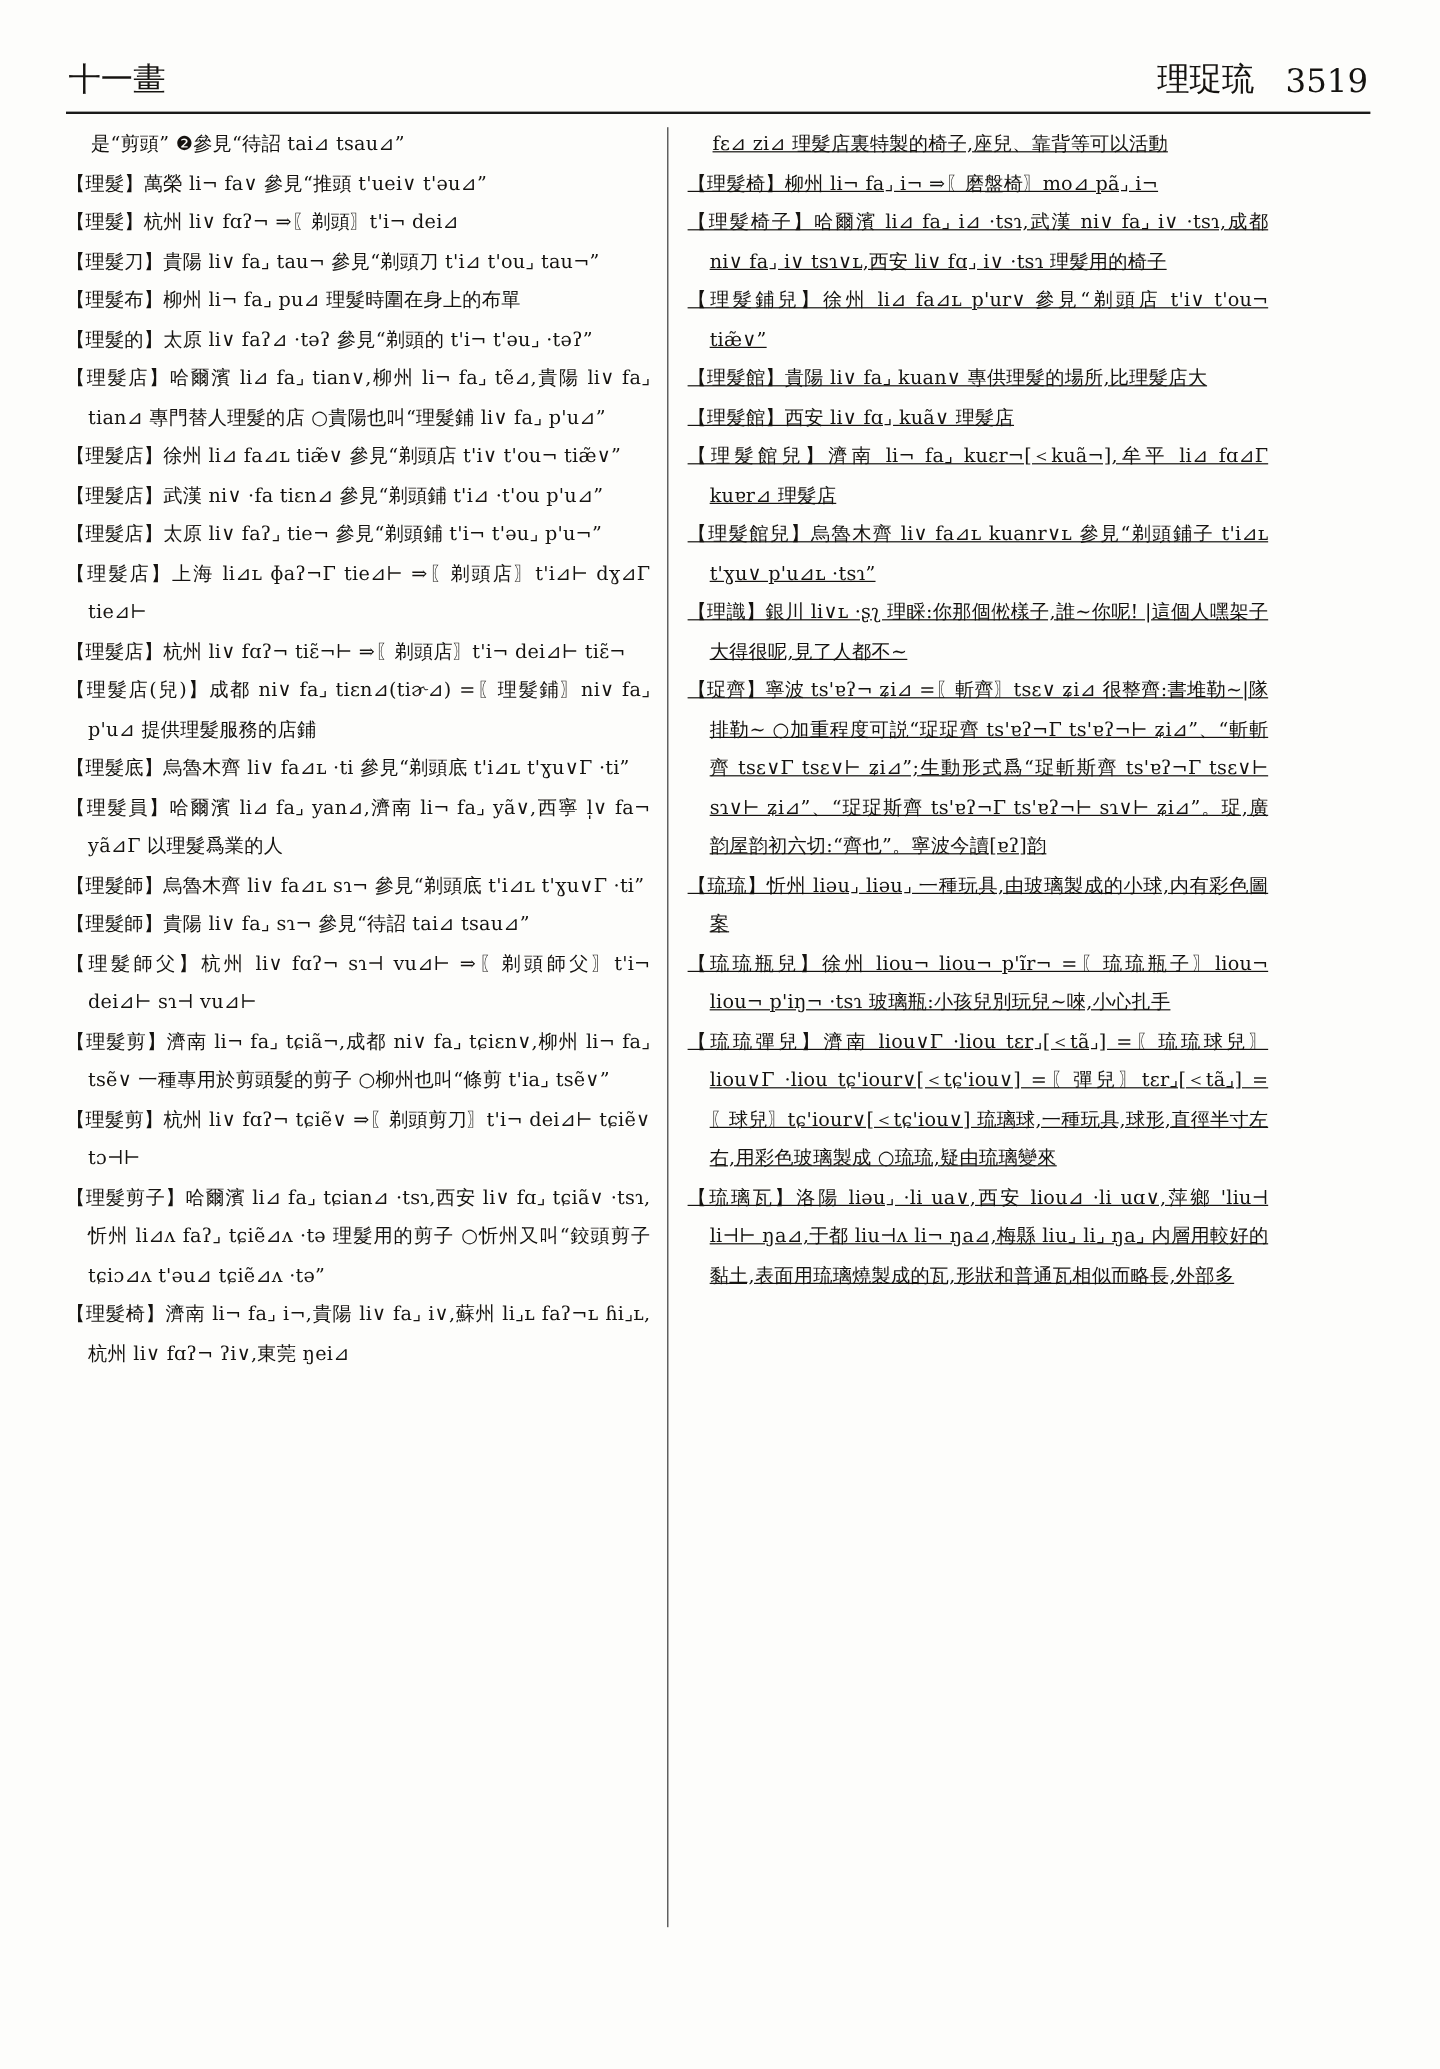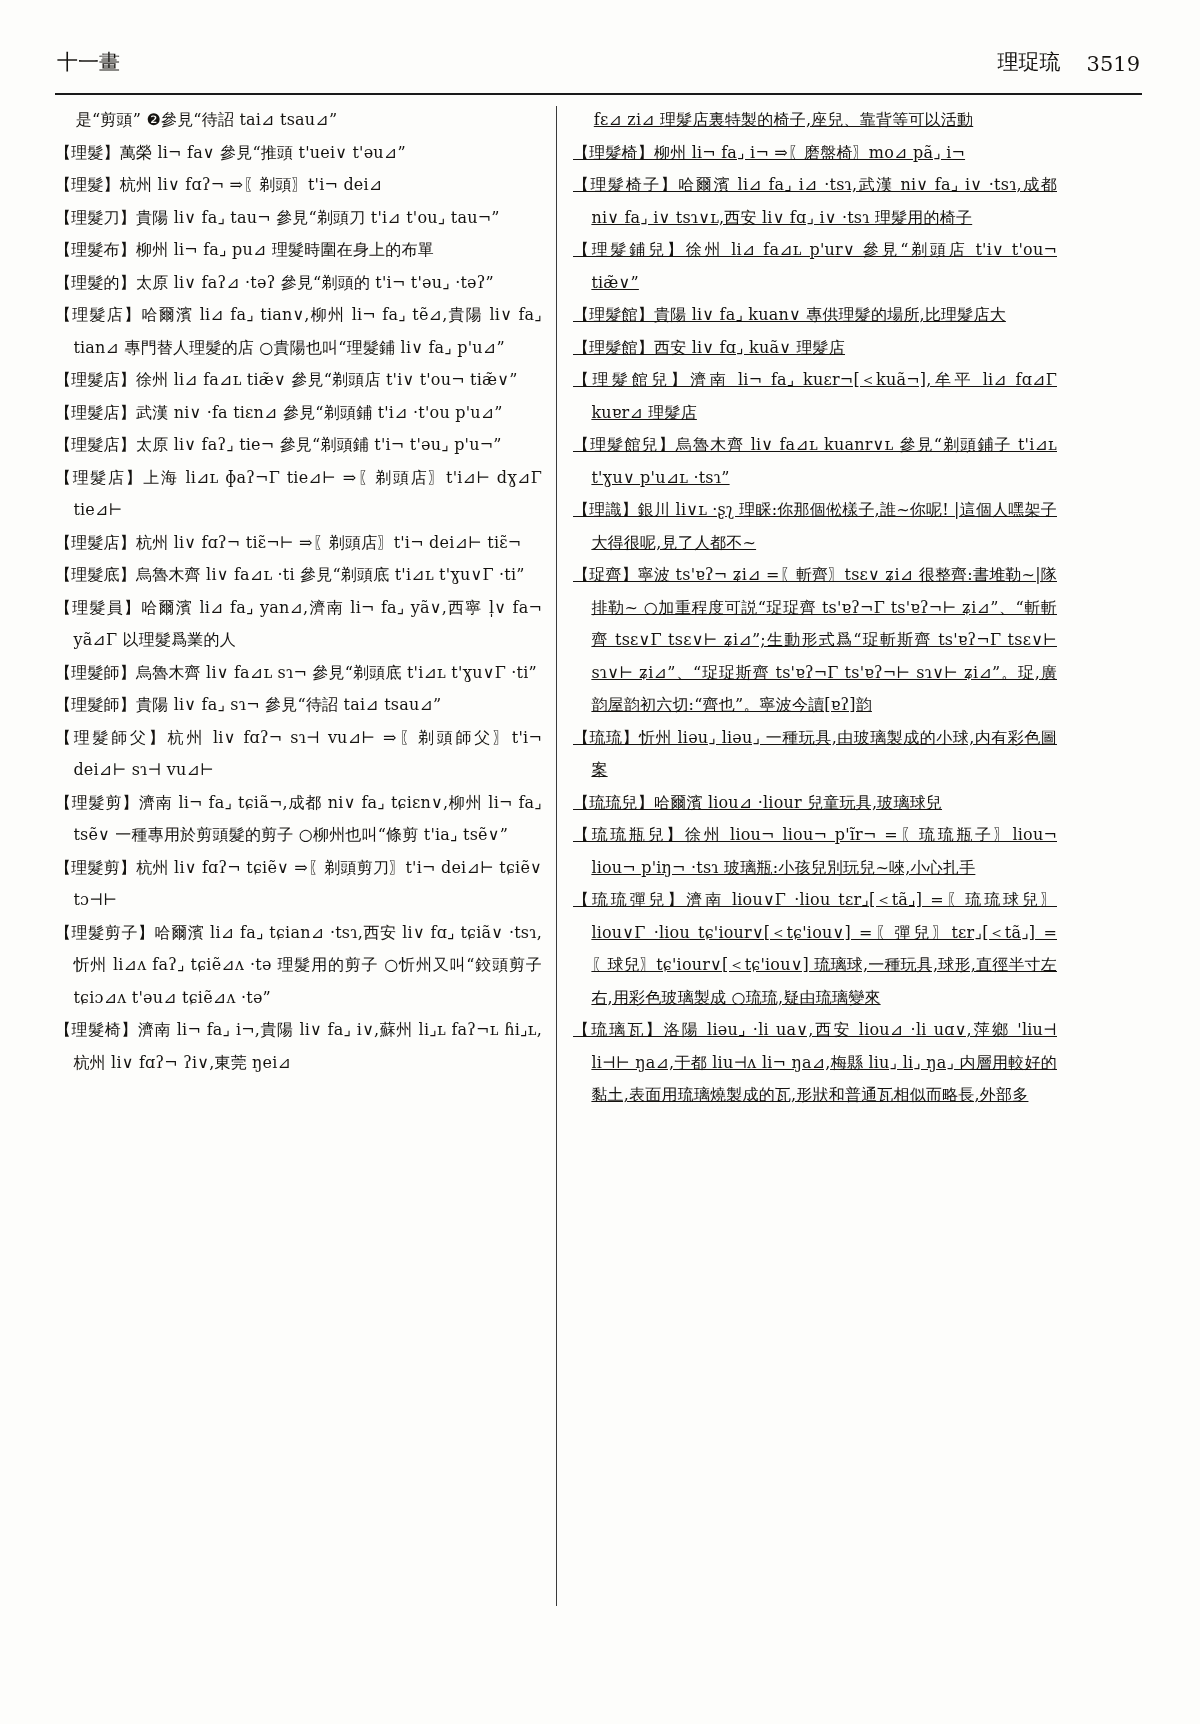--- a/index.html
+++ b/index.html
@@ -9,21 +9,21 @@
     margin:0 auto;
     background:#fdfdfb;
     color:#151310;
     font-family:"DejaVu Serif","Liberation Serif",serif;
     box-sizing:border-box;
     overflow:hidden;
   }
   .header{
     position:absolute;top:48px;left:57px;right:60px;
     display:flex;justify-content:space-between;align-items:flex-end;
-    font-size:21px;
+    font-size:27px;
   }
   .header .right-part{display:flex;gap:26px;align-items:flex-end;}
   .header-rule{
     position:absolute;top:93px;left:55px;right:58px;
     border-top:2.5px solid #1a1a1a;
   }
   .columns{
     position:absolute;top:104px;left:55px;right:58px;bottom:110px;
     display:flex;
   }
@@ -87,20 +87,21 @@
           <p class="entry ipa">【理髮店】徐州 li⊿ fa⊿ʟ tiæ̃∨ 參見“剃頭店 t'i∨ t'ou¬ tiæ̃∨”</p>
 
           <p class="entry ipa">【理髮店】武漢 ni∨ ·fa tiɛn⊿ 參見“剃頭鋪 t'i⊿ ·t'ou p'u⊿”</p>
 
           <p class="entry ipa">【理髮店】太原 li∨ faʔ⌟ tie¬ 參見“剃頭鋪 t'i¬ t'əu⌟ p'u¬”</p>
 
           <p class="entry ipa">【理髮店】上海 li⊿ʟ ɸaʔ¬Γ tie⊿⊢ ⇒〖剃頭店〗t'i⊿⊢ dɣ⊿Γ tie⊿⊢</p>
 
           <p class="entry ipa">【理髮店】杭州 li∨ fɑʔ¬ tiɛ̃¬⊢ ⇒〖剃頭店〗t'i¬ dei⊿⊢ tiɛ̃¬</p>
 
+          <p class="entry ipa">【理髮店(兒)】成都 ni∨ fa⌟ tiɛn⊿(tiɚ⊿) =〖理髮鋪〗ni∨ fa⌟ p'u⊿ 提供理髮服務的店鋪</p>
 
           <p class="entry ipa">【理髮底】烏魯木齊 li∨ fa⊿ʟ ·ti 參見“剃頭底 t'i⊿ʟ t'ɣu∨Γ ·ti”</p>
 
           <p class="entry ipa">【理髮員】哈爾濱 li⊿ fa⌟ yan⊿,濟南 li¬ fa⌟ yã∨,西寧 l̩∨ fa¬ yã⊿Γ 以理髮爲業的人</p>
 
           <p class="entry ipa">【理髮師】烏魯木齊 li∨ fa⊿ʟ sɿ¬ 參見“剃頭底 t'i⊿ʟ t'ɣu∨Γ ·ti”</p>
 
           <p class="entry ipa">【理髮師】貴陽 li∨ fa⌟ sɿ¬ 參見“待詔 tai⊿ tsau⊿”</p>
 
           <p class="entry ipa">【理髮師父】杭州 li∨ fɑʔ¬ sɿ⊣ vu⊿⊢ ⇒〖剃頭師父〗t'i¬ dei⊿⊢ sɿ⊣ vu⊿⊢</p>
@@ -134,21 +135,20 @@
           <p class="entry ipa">【理髮館兒】濟南 li¬ fa⌟ kuɛr¬[＜kuã¬],牟平 li⊿ fɑ⊿Γ kuɐr⊿ 理髮店</p>
 
           <p class="entry ipa">【理髮館兒】烏魯木齊 li∨ fa⊿ʟ kuanr∨ʟ 參見“剃頭鋪子 t'i⊿ʟ t'ɣu∨ p'u⊿ʟ ·tsɿ”</p>
 
           <p class="entry ipa">【理識】銀川 li∨ʟ ·ʂʅ 理睬:你那個倯樣子,誰~你呢! |這個人嘿架子大得很呢,見了人都不~</p>
 
           <p class="entry ipa">【珿齊】寧波 ts'ɐʔ¬ ʑi⊿ =〖斬齊〗tsɛ∨ ʑi⊿ 很整齊:書堆勒~|隊排勒~ ○加重程度可説“珿珿齊 ts'ɐʔ¬Γ ts'ɐʔ¬⊢ ʑi⊿”、“斬斬齊 tsɛ∨Γ tsɛ∨⊢ ʑi⊿”;生動形式爲“珿斬斯齊 ts'ɐʔ¬Γ tsɛ∨⊢ sɿ∨⊢ ʑi⊿”、“珿珿斯齊 ts'ɐʔ¬Γ ts'ɐʔ¬⊢ sɿ∨⊢ ʑi⊿”。珿,廣韵屋韵初六切:“齊也”。寧波今讀[ɐʔ]韵</p>
 
           <p class="entry ipa">【琉琉】忻州 liəu⌟ liəu⌟ 一種玩具,由玻璃製成的小球,内有彩色圖案</p>
 
-          <p class="entry ipa">【琉琉兒】哈爾濱 liou⊿ ·liour 兒童玩具,玻璃球兒</p>
 
           <p class="entry ipa">【琉琉瓶兒】徐州 liou¬ liou¬ p'ĩr¬ =〖琉琉瓶子〗liou¬ liou¬ p'iŋ¬ ·tsɿ 玻璃瓶:小孩兒別玩兒~唻,小心扎手</p>
 
 
           <p class="entry ipa">【琉琉彈兒】濟南 liou∨Γ ·liou tɛr⌟[＜tã⌟] =〖琉琉球兒〗liou∨Γ ·liou tɕ'iour∨[＜tɕ'iou∨] =〖彈兒〗tɛr⌟[＜tã⌟] =〖球兒〗tɕ'iour∨[＜tɕ'iou∨] 琉璃球,一種玩具,球形,直徑半寸左右,用彩色玻璃製成 ○琉琉,疑由琉璃變來</p>
 
           <p class="entry ipa">【琉璃瓦】洛陽 liəu⌟ ·li ua∨,西安 liou⊿ ·li uɑ∨,萍鄉 'liu⊣ li⊣⊢ ŋa⊿,于都 liu⊣ʌ li¬ ŋa⊿,梅縣 liu⌟ li⌟ ŋa⌟ 内層用較好的黏土,表面用琉璃燒製成的瓦,形狀和普通瓦相似而略長,外部多</p>
         </div>
     </div>
 

